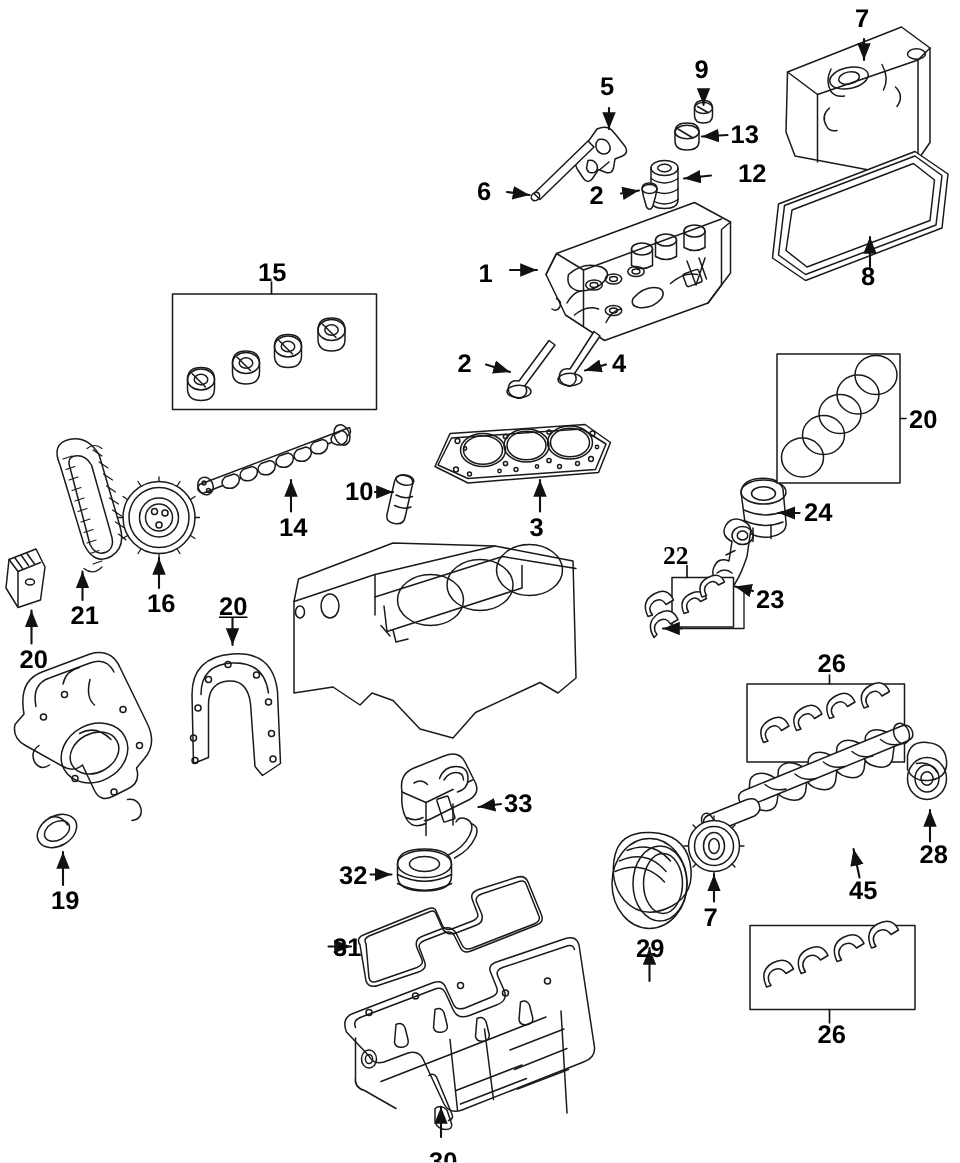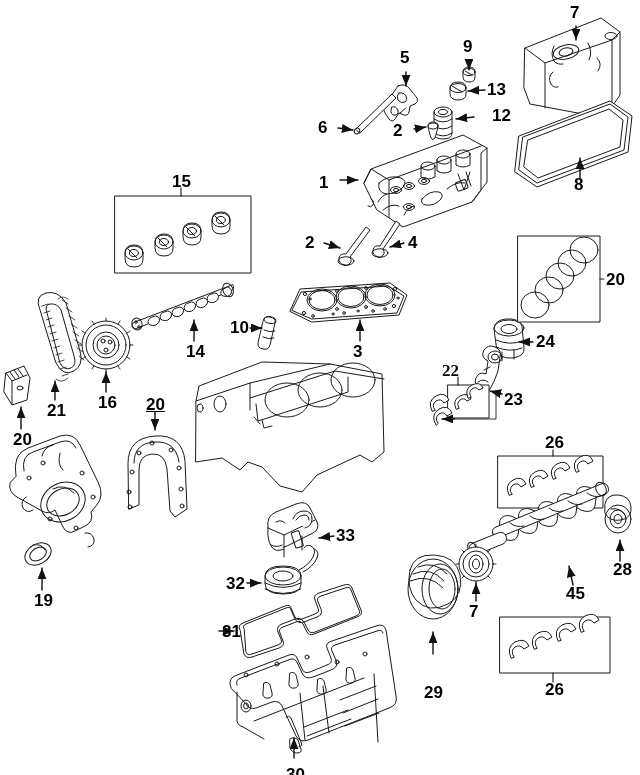--- a/index.html
+++ b/index.html
@@ -577,19 +577,19 @@
 <div class="lbl" style="left:146px;top:396px;text-decoration:underline;">20</div>
 <div class="lbl" style="left:47px;top:402px;">21</div>
 <div class="lbl" style="left:442px;top:362px;font-family:Liberation Serif, serif;">22</div>
 <div class="lbl" style="left:504px;top:391px;">23</div>
 <div class="lbl" style="left:536px;top:333px;">24</div>
 <div class="lbl" style="left:606px;top:271px;">20</div>
 <div class="lbl" style="left:545px;top:434px;">26</div>
 <div class="lbl" style="left:545px;top:681px;">26</div>
 <div class="lbl" style="left:566px;top:585px;">45</div>
 <div class="lbl" style="left:613px;top:561px;">28</div>
-<div class="lbl" style="left:424px;top:684px;">29</div>
+<div class="lbl" style="left:424px;top:624px;">29</div>
 <div class="lbl" style="left:286px;top:766px;">30</div>
 <div class="lbl" style="left:198px;top:623px;margin-left:24px;">31</div>
 <div class="lbl" style="left:226px;top:575px;text-align:center;">32</div>
 <div class="lbl" style="left:336px;top:527px;">33</div>
 
 </div>
 
 </body></html>

